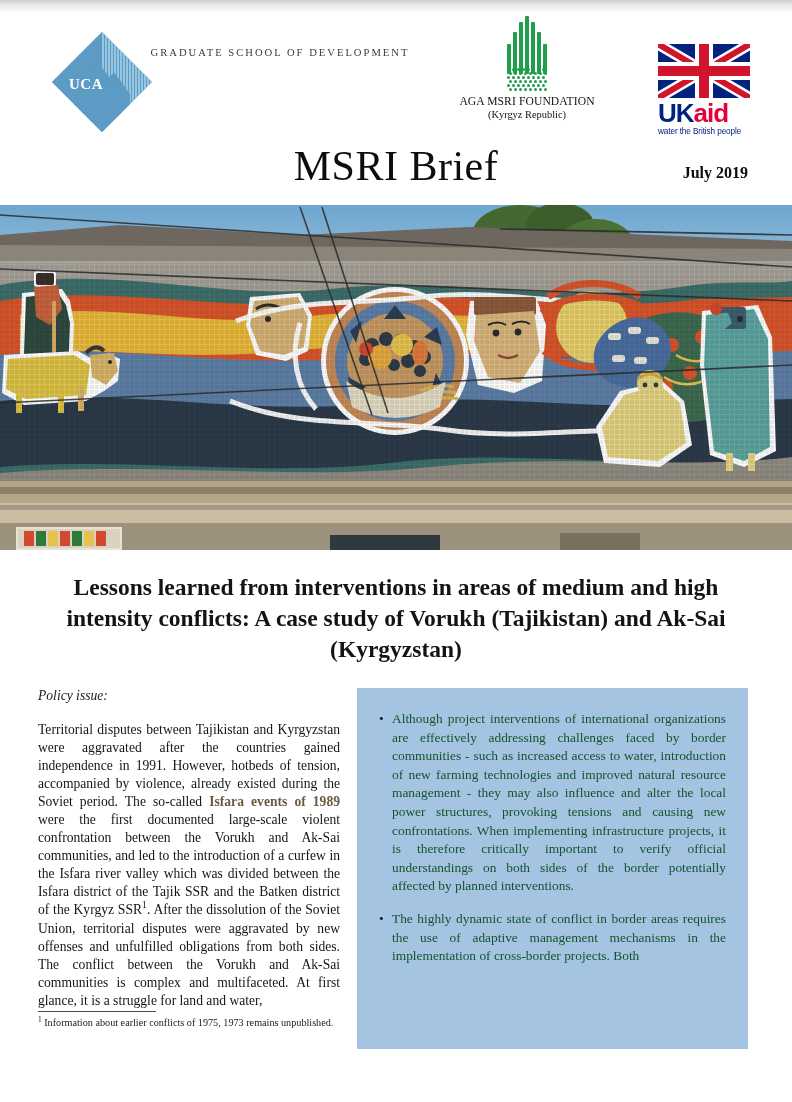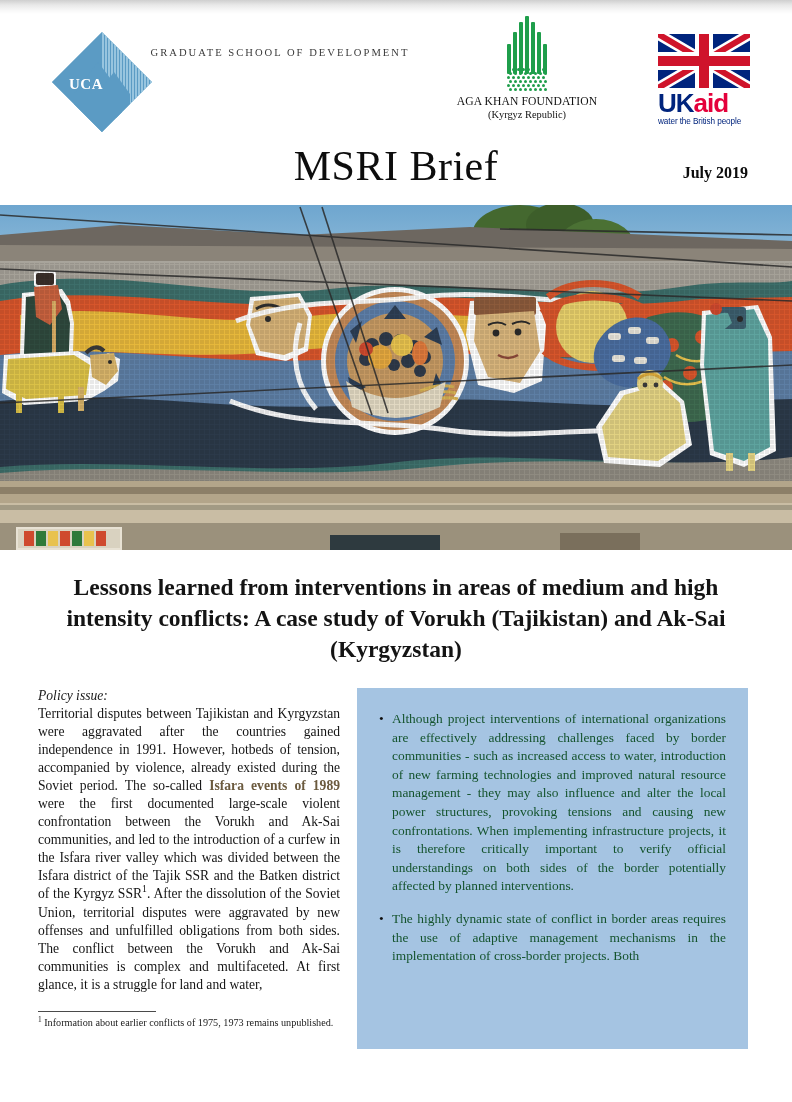--- a/index.html
+++ b/index.html
@@ -54,21 +54,21 @@
   
   .akf-logo{position:absolute;left:452px;top:8px;width:150px;text-align:center;}
   .akf-mark{height:62px;position:relative;width:60px;margin:0 auto;}
   .akf-mark .stem{position:absolute;bottom:18px;width:4px;background:#1f9e4b;border-radius:1px;}
   .akf-mesh{position:absolute;bottom:0;left:10px;width:40px;height:24px;}
   .akf-mesh .d{position:absolute;width:3px;height:3px;background:#1f9e4b;border-radius:50%;}
   .akf-n1{font-size:11.6px;letter-spacing:.1px;color:#111;margin-top:3px;white-space:nowrap;}
   .akf-n2{font-size:10.4px;color:#111;margin-top:1px;}
 
   
-  .ukaid{position:absolute;left:658px;top:12px;width:92px;}
+  .ukaid{position:absolute;left:658px;top:22px;width:92px;}
   .flag{width:92px;height:54px;position:relative;overflow:hidden;background:#00247d;}
   .ukaid-word{margin-top:2px;font-family:"Liberation Sans",sans-serif;font-weight:bold;
               font-size:26px;line-height:26px;letter-spacing:-1px;}
   .uk-uk{color:#00247d;}
   .uk-aid{color:#e4003b;}
   .ukaid-sub{font-family:"Liberation Sans",sans-serif;font-size:8.2px;color:#00247d;
              margin-top:1px;letter-spacing:-.1px;}
 
   
   .brief-row{position:absolute;left:0;top:142px;width:792px;height:58px;}
@@ -81,21 +81,21 @@
   .mural{position:absolute;left:0;top:205px;width:792px;height:345px;overflow:hidden;background:#9aa3a6;}
   .mural svg{display:block;}
 
   
   .doc-title{position:absolute;left:46px;top:572px;width:700px;text-align:center;
     font-family:"Liberation Serif",serif;font-weight:bold;font-size:23.5px;line-height:31px;
     color:#141414;}
 
   
   .col-left{position:absolute;left:38px;top:688px;width:302px;}
-  .policy-label{font-style:italic;font-size:13.6px;color:#1a1a1a;margin-bottom:1px;}
+  .policy-label{font-style:italic;font-size:13.6px;color:#1a1a1a;margin-bottom:17px;}
   .body-text{font-size:13.6px;line-height:18.05px;text-align:justify;color:#141414;
     font-family:"Liberation Serif",serif;}
   .tint{color:#6b5a3e;font-weight:bold;}
   .footnote-wrap{position:absolute;left:38px;top:1011px;width:302px;}
   .fn-rule{width:118px;height:1px;background:#4a4a4a;margin-bottom:4px;}
   .footnote{font-size:10.2px;line-height:13px;color:#1a1a1a;text-align:left;}
   sup{font-size:.72em;vertical-align:super;line-height:0;}
 
   .findings{position:absolute;left:357px;top:688px;width:391px;height:361px;
     background:#a5c4e2;box-sizing:border-box;padding:22px 22px 10px 22px;overflow:hidden;}
@@ -203,21 +203,21 @@
             <div class="d" style="left: 37px; top: 20px;"></div>
           </div>
       <div class="stem" style="left: 10px; height: 30px;"></div>
           <div class="stem" style="left: 16px; height: 42px;"></div>
           <div class="stem" style="left: 22px; height: 52px;"></div>
           <div class="stem" style="left: 28px; height: 58px;"></div>
           <div class="stem" style="left: 34px; height: 52px;"></div>
           <div class="stem" style="left: 40px; height: 42px;"></div>
           <div class="stem" style="left: 46px; height: 30px;"></div>
         </div>
-      <div class="akf-n1">AGA KHAN FOUNDATION</div>
+      <div class="akf-n1">AGA MSRI FOUNDATION</div>
       <div class="akf-n2">(Kyrgyz Republic)</div>
     </div>
 
     <div class="ukaid">
       <div class="flag">
         <svg width="92" height="54" viewBox="0 0 92 54">
           <rect width="92" height="54" fill="#00247d"></rect>
           <path d="M0,0 L92,54 M92,0 L0,54" stroke="#fff" stroke-width="11"></path>
           <path d="M0,0 L92,54 M92,0 L0,54" stroke="#cf142b" stroke-width="6"></path>
           <path d="M46,0 L46,54 M0,27 L92,27" stroke="#fff" stroke-width="18"></path>

